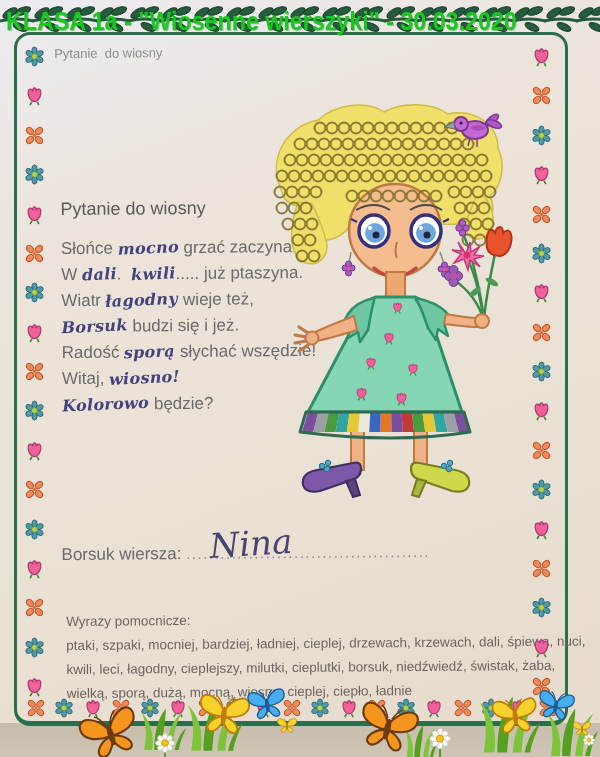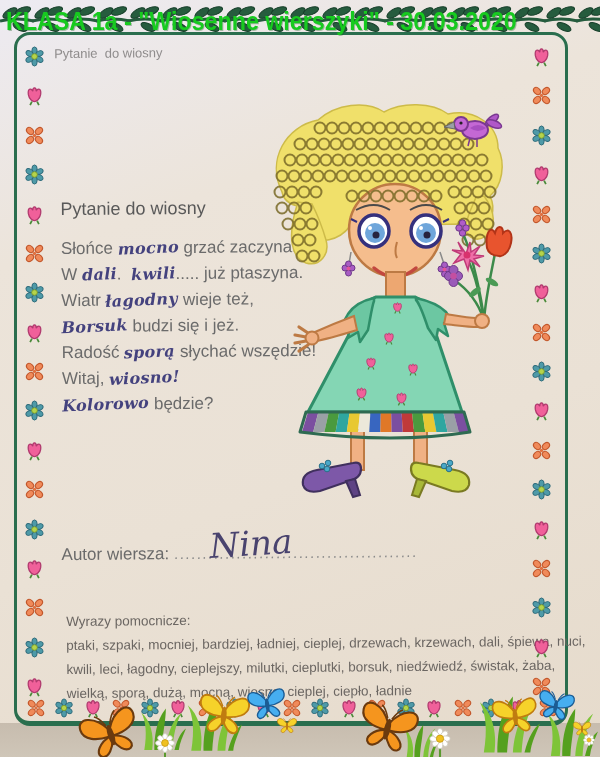--- a/index.html
+++ b/index.html
@@ -241,21 +241,21 @@
       <svg class="flower" viewBox="0 0 24 24">
         <use href="#cross-flower-icon"></use>
       </svg>
     </div>
 
   <div class="sheet-content">
     <div class="header-note">Pytanie  do wiosny</div>
     <div class="heading">Pytanie do wiosny</div>
     <div class="poem" id="poem"><div class="poem-line"><span class="print">Słońce </span><span class="hand">mocno</span><span class="print"> grzać zaczyna.</span></div><div class="poem-line"><span class="print">W </span><span class="hand">dali</span><span class="print">.  </span><span class="hand">kwili</span><span class="print">..... już ptaszyna.</span></div><div class="poem-line"><span class="print">Wiatr </span><span class="hand">łagodny</span><span class="print"> wieje też,</span></div><div class="poem-line"><span class="hand">Borsuk</span><span class="print"> budzi się i jeż.</span></div><div class="poem-line"><span class="print">Radość </span><span class="hand">sporą</span><span class="print"> słychać wszędzie!</span></div><div class="poem-line"><span class="print">Witaj, </span><span class="hand">wiosno!</span></div><div class="poem-line"><span class="hand">Kolorowo</span><span class="print"> będzie?</span></div></div>
     <div class="author">
-      <span>Autor wiersza:</span>
+      <span>Borsuk wiersza:</span>
       <span class="dots">...........................................</span>
       <span class="name">Nina</span>
     </div>
     <div class="helper">
       <div class="helper-label">Wyrazy pomocnicze:</div>
       <div class="helper-line">ptaki, szpaki, mocniej, bardziej, ładniej, cieplej, drzewach, krzewach, dali, śpiewa, nuci,</div>
       <div class="helper-line">kwili, leci, łagodny, cieplejszy, milutki, cieplutki, borsuk, niedźwiedź, świstak, żaba,</div>
       <div class="helper-line">wielką, sporą, dużą, mocną, wiosno, cieplej, ciepło, ładnie</div>
     </div>
   </div>

